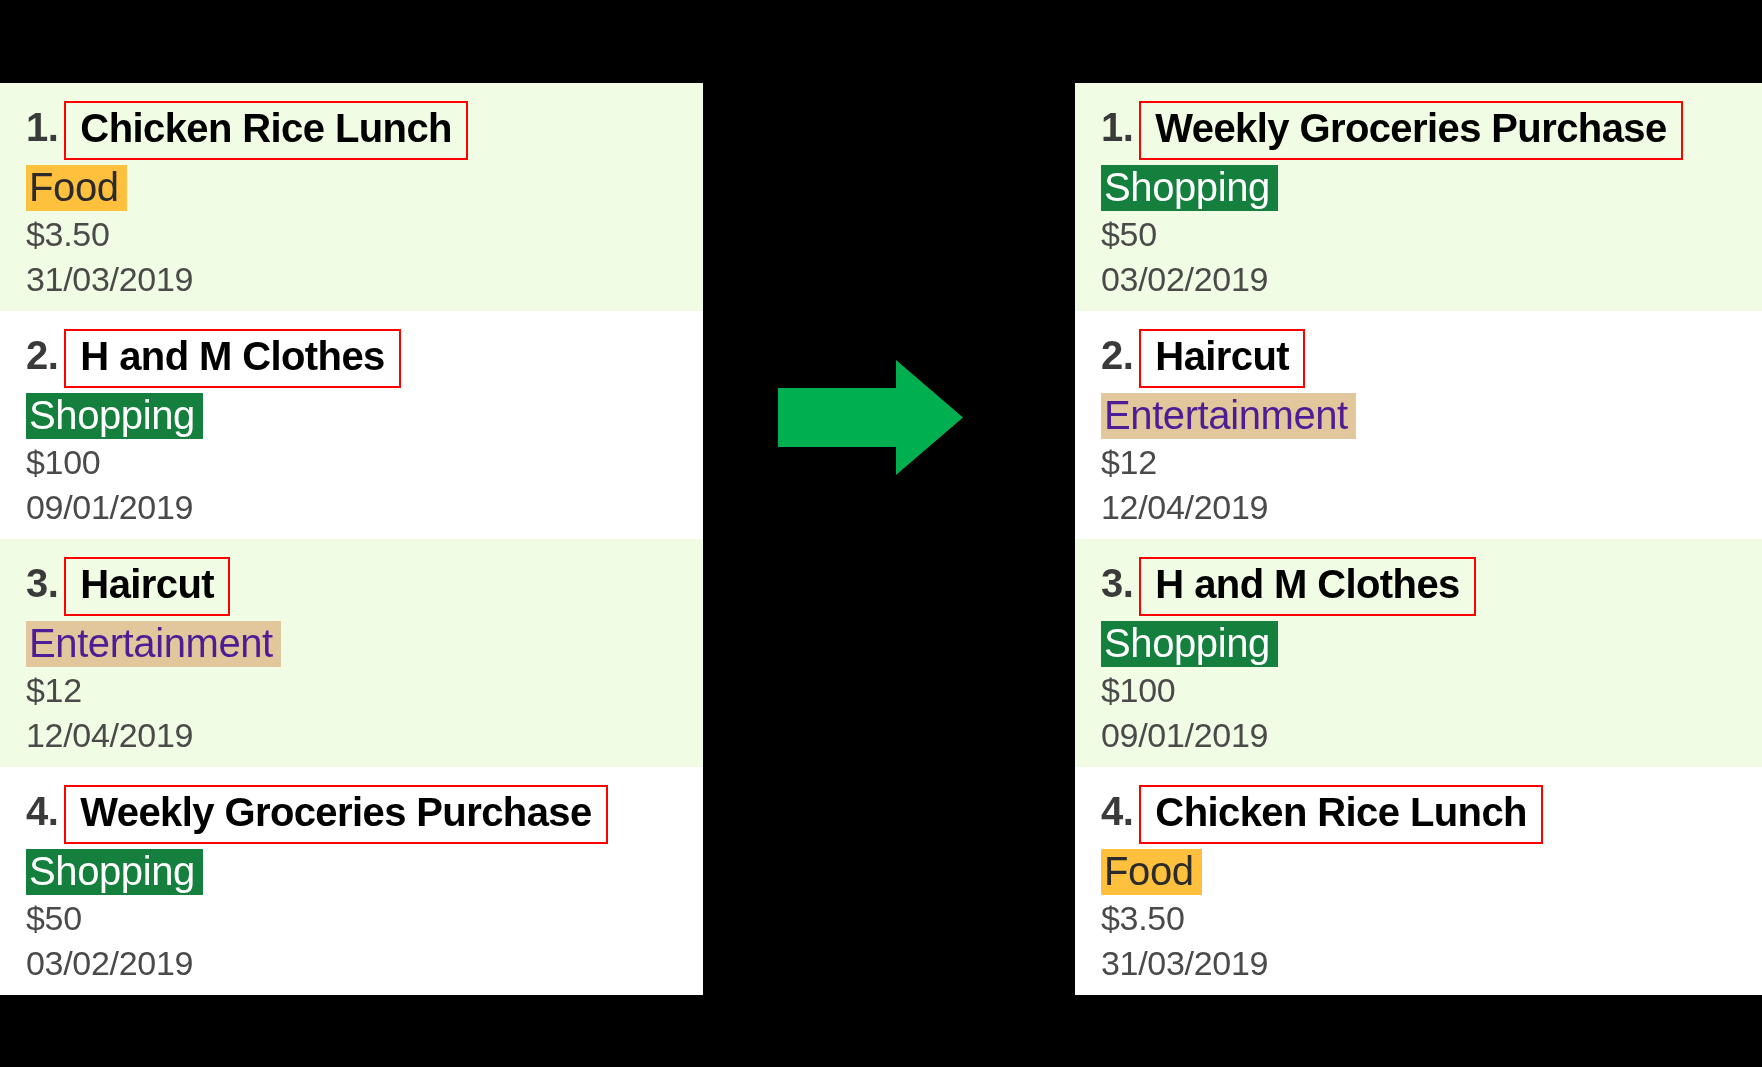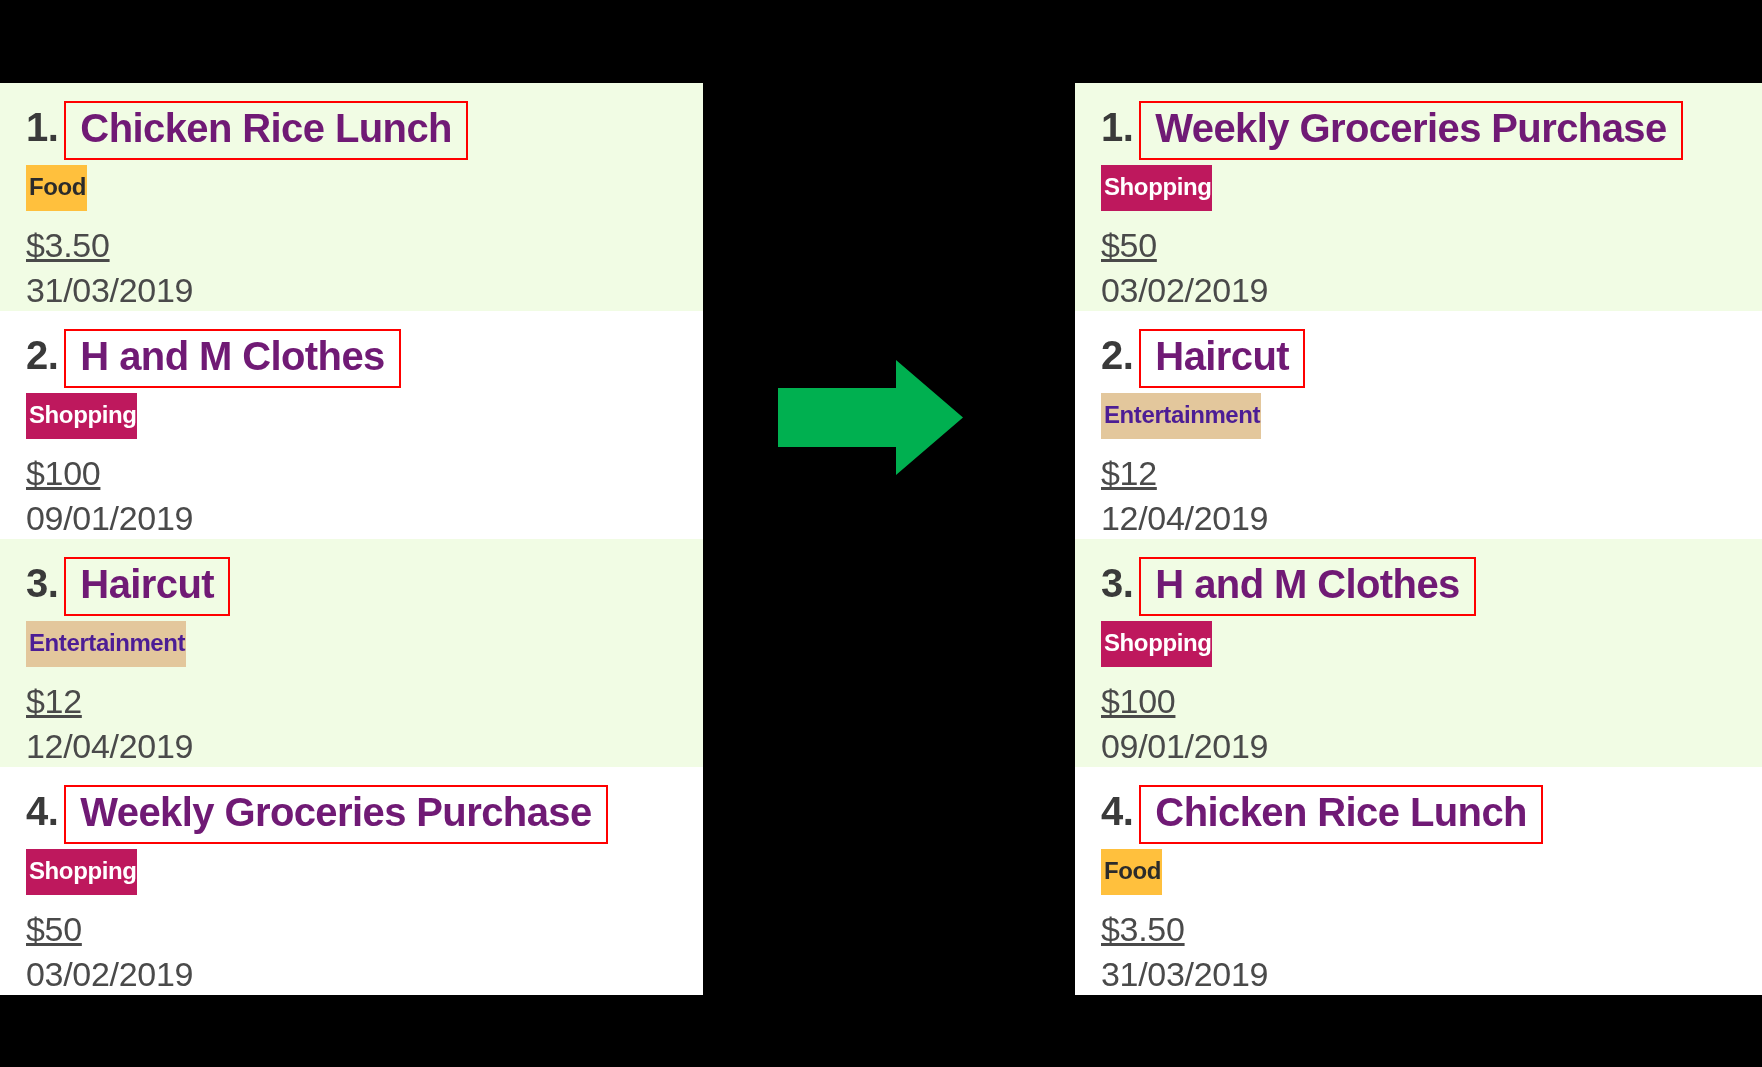--- a/index.html
+++ b/index.html
@@ -57,55 +57,54 @@
   }
   .title-box {
     border: 2.5px solid #FF0000;
     padding: 3px 14px 8px 14px;
     display: inline-block;
     margin-left: 4px;
   }
   .row-title {
     font-size: 40px;
     font-weight: 600;
-    color: #701a75;
+    color: #000000;
     line-height: 44px;
     letter-spacing: -0.6px;
     white-space: nowrap;
   }
 
   
   .tag-line {
     margin-left: 26px;
     margin-top: 6px;
     height: 44px;
   }
   .category-tag {
     display: inline-block;
-    font-size: 24px;
+    font-size: 40px;
     line-height: 42px;
-    padding: 1px 1px 3px 3px;
+    padding: 1px 8px 3px 3px;
     letter-spacing: -0.4px;
     white-space: nowrap;
-    font-weight: bold;
-  }
-  .cat-shopping { background: #be185d; color: #FFFFFF; }
+  }
+  .cat-shopping { background: #15803d; color: #FFFFFF; }
   .cat-food     { background: #FFC03D; color: #2B2B2B; }
   .cat-entertainment { background: #E3C79C; color: #4c1d95; }
 
   
   .meta-line {
     margin-left: 26px;
     font-size: 34px;
     line-height: 45px;
     color: #4A4A4A;
     letter-spacing: -0.3px;
     white-space: nowrap;
   }
-  .meta-line.amount { margin-top: 14px; text-decoration: underline; }
+  .meta-line.amount { margin-top: 3px; }
 
   
   #arrow-wrap {
     position: absolute;
     left: 778px;
     top: 360px;
     width: 185px;
     height: 115px;
   }
   #arrow-wrap svg { display: block; width: 185px; height: 115px; }

